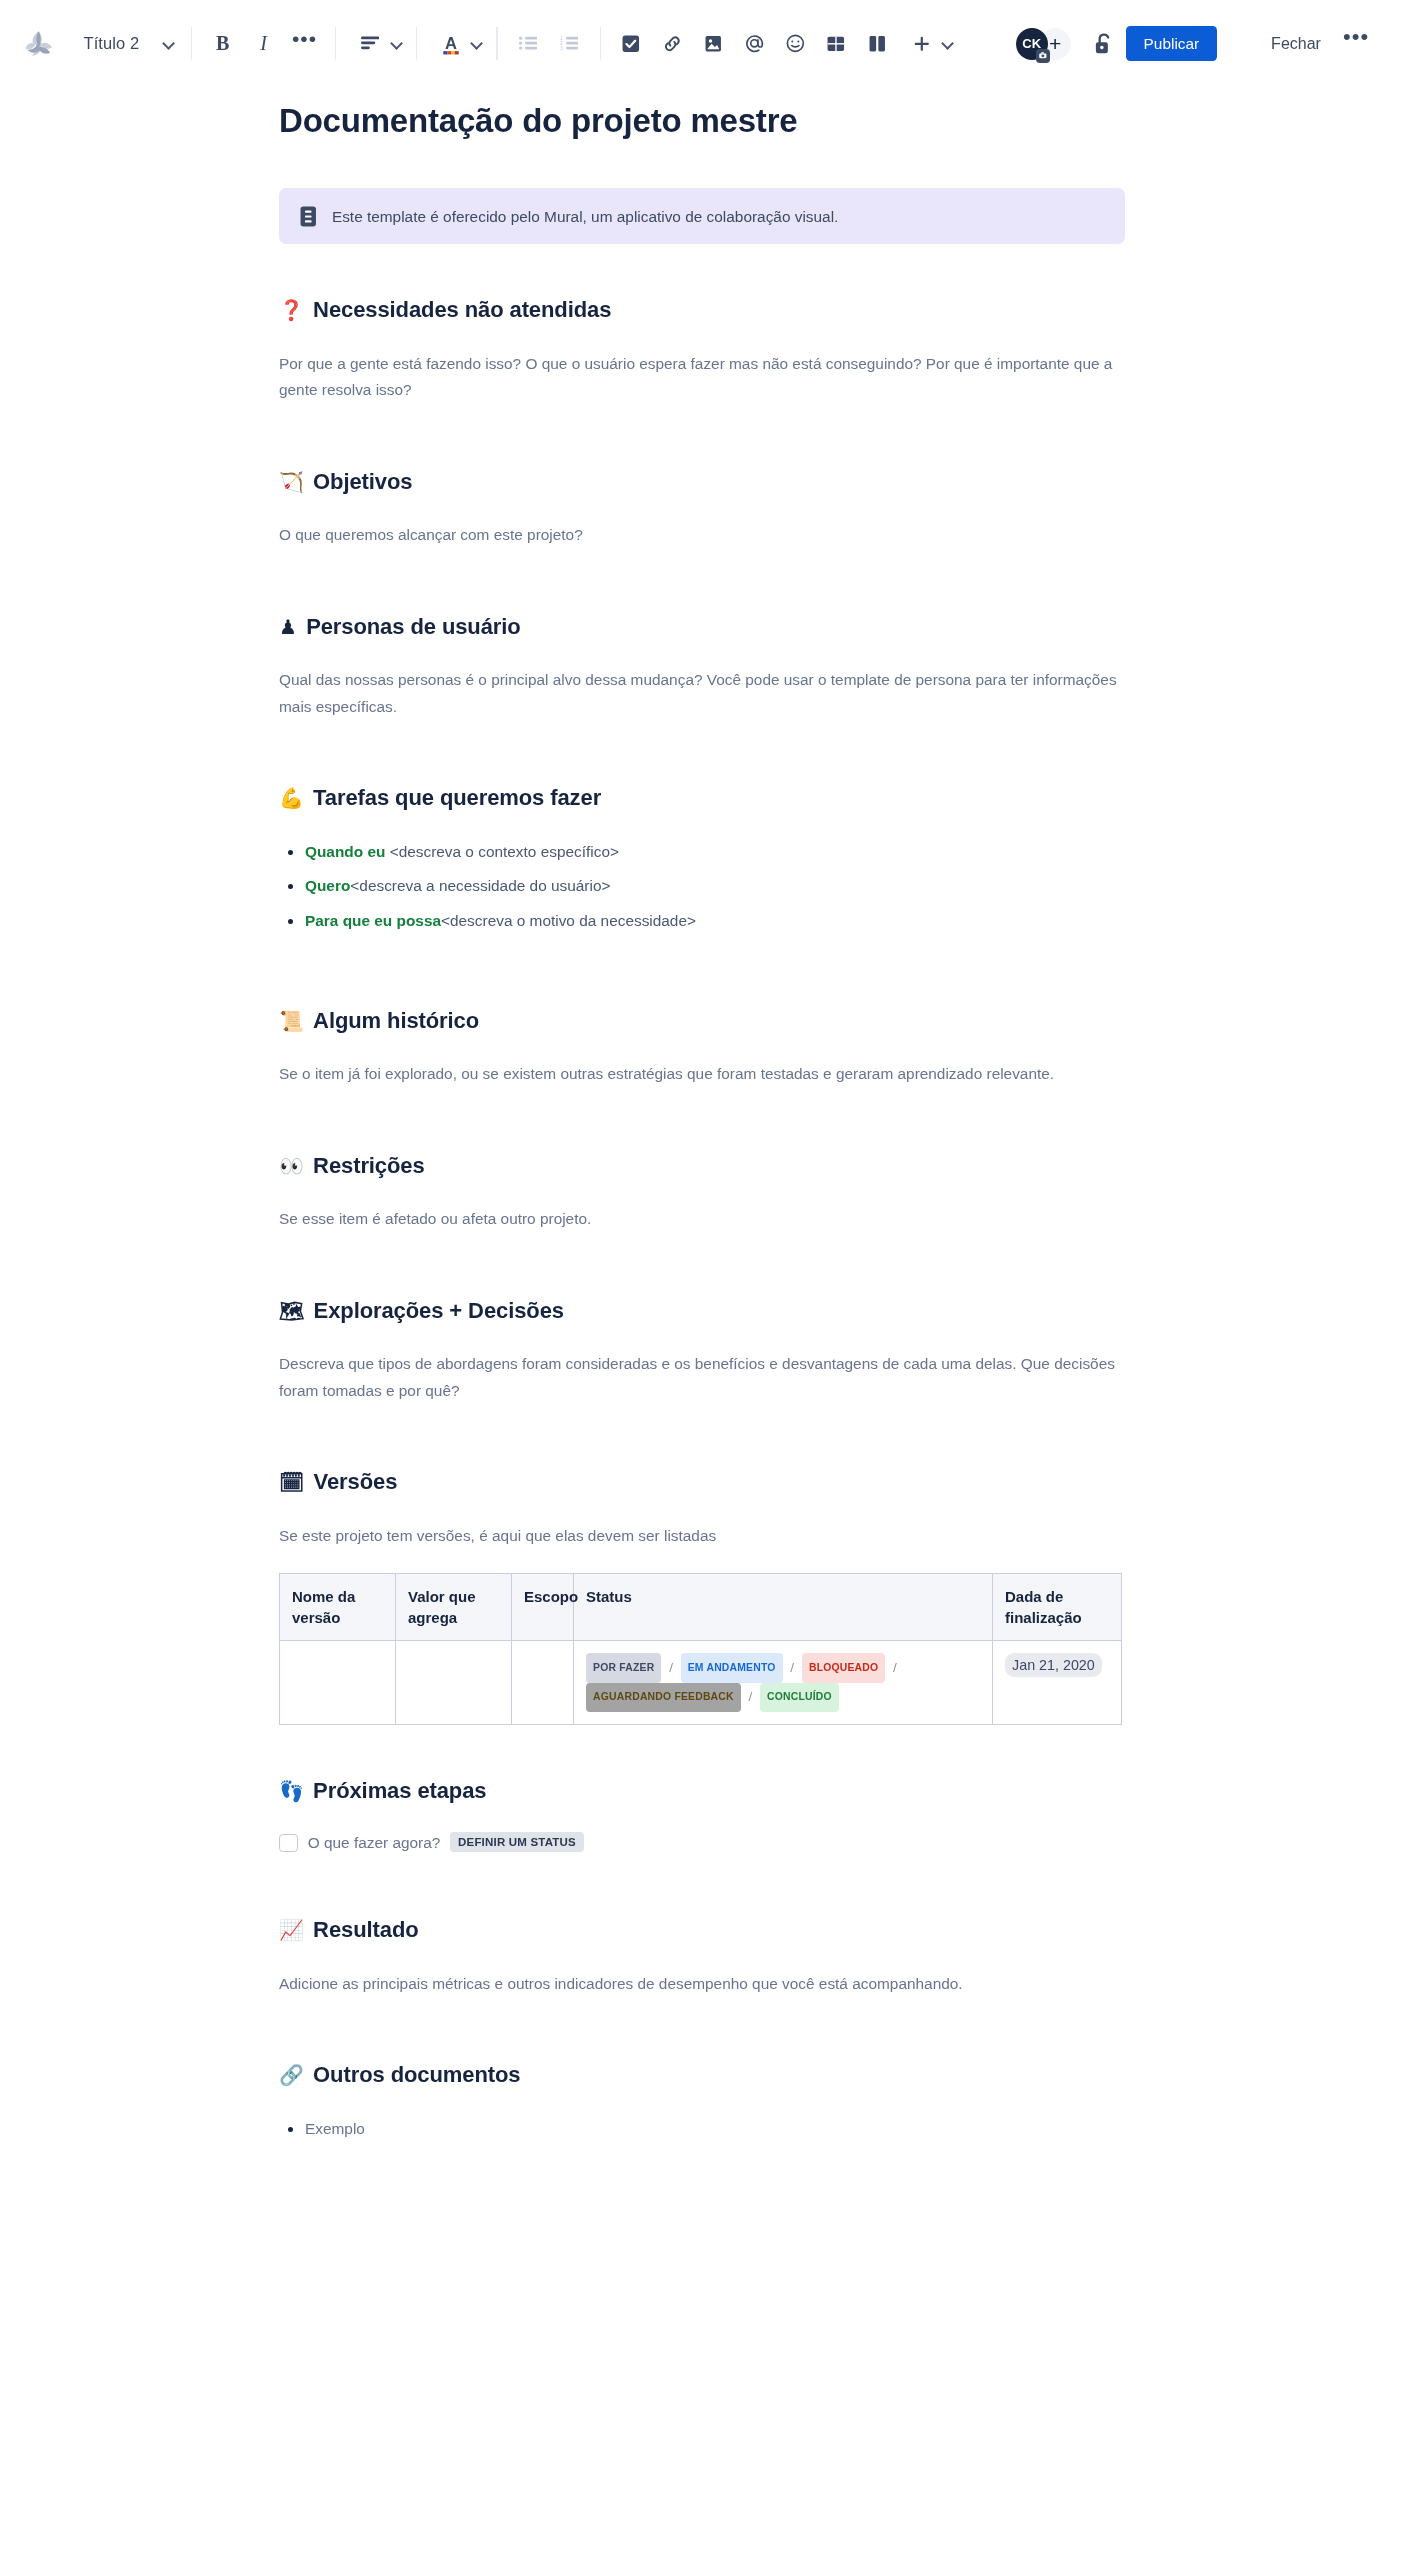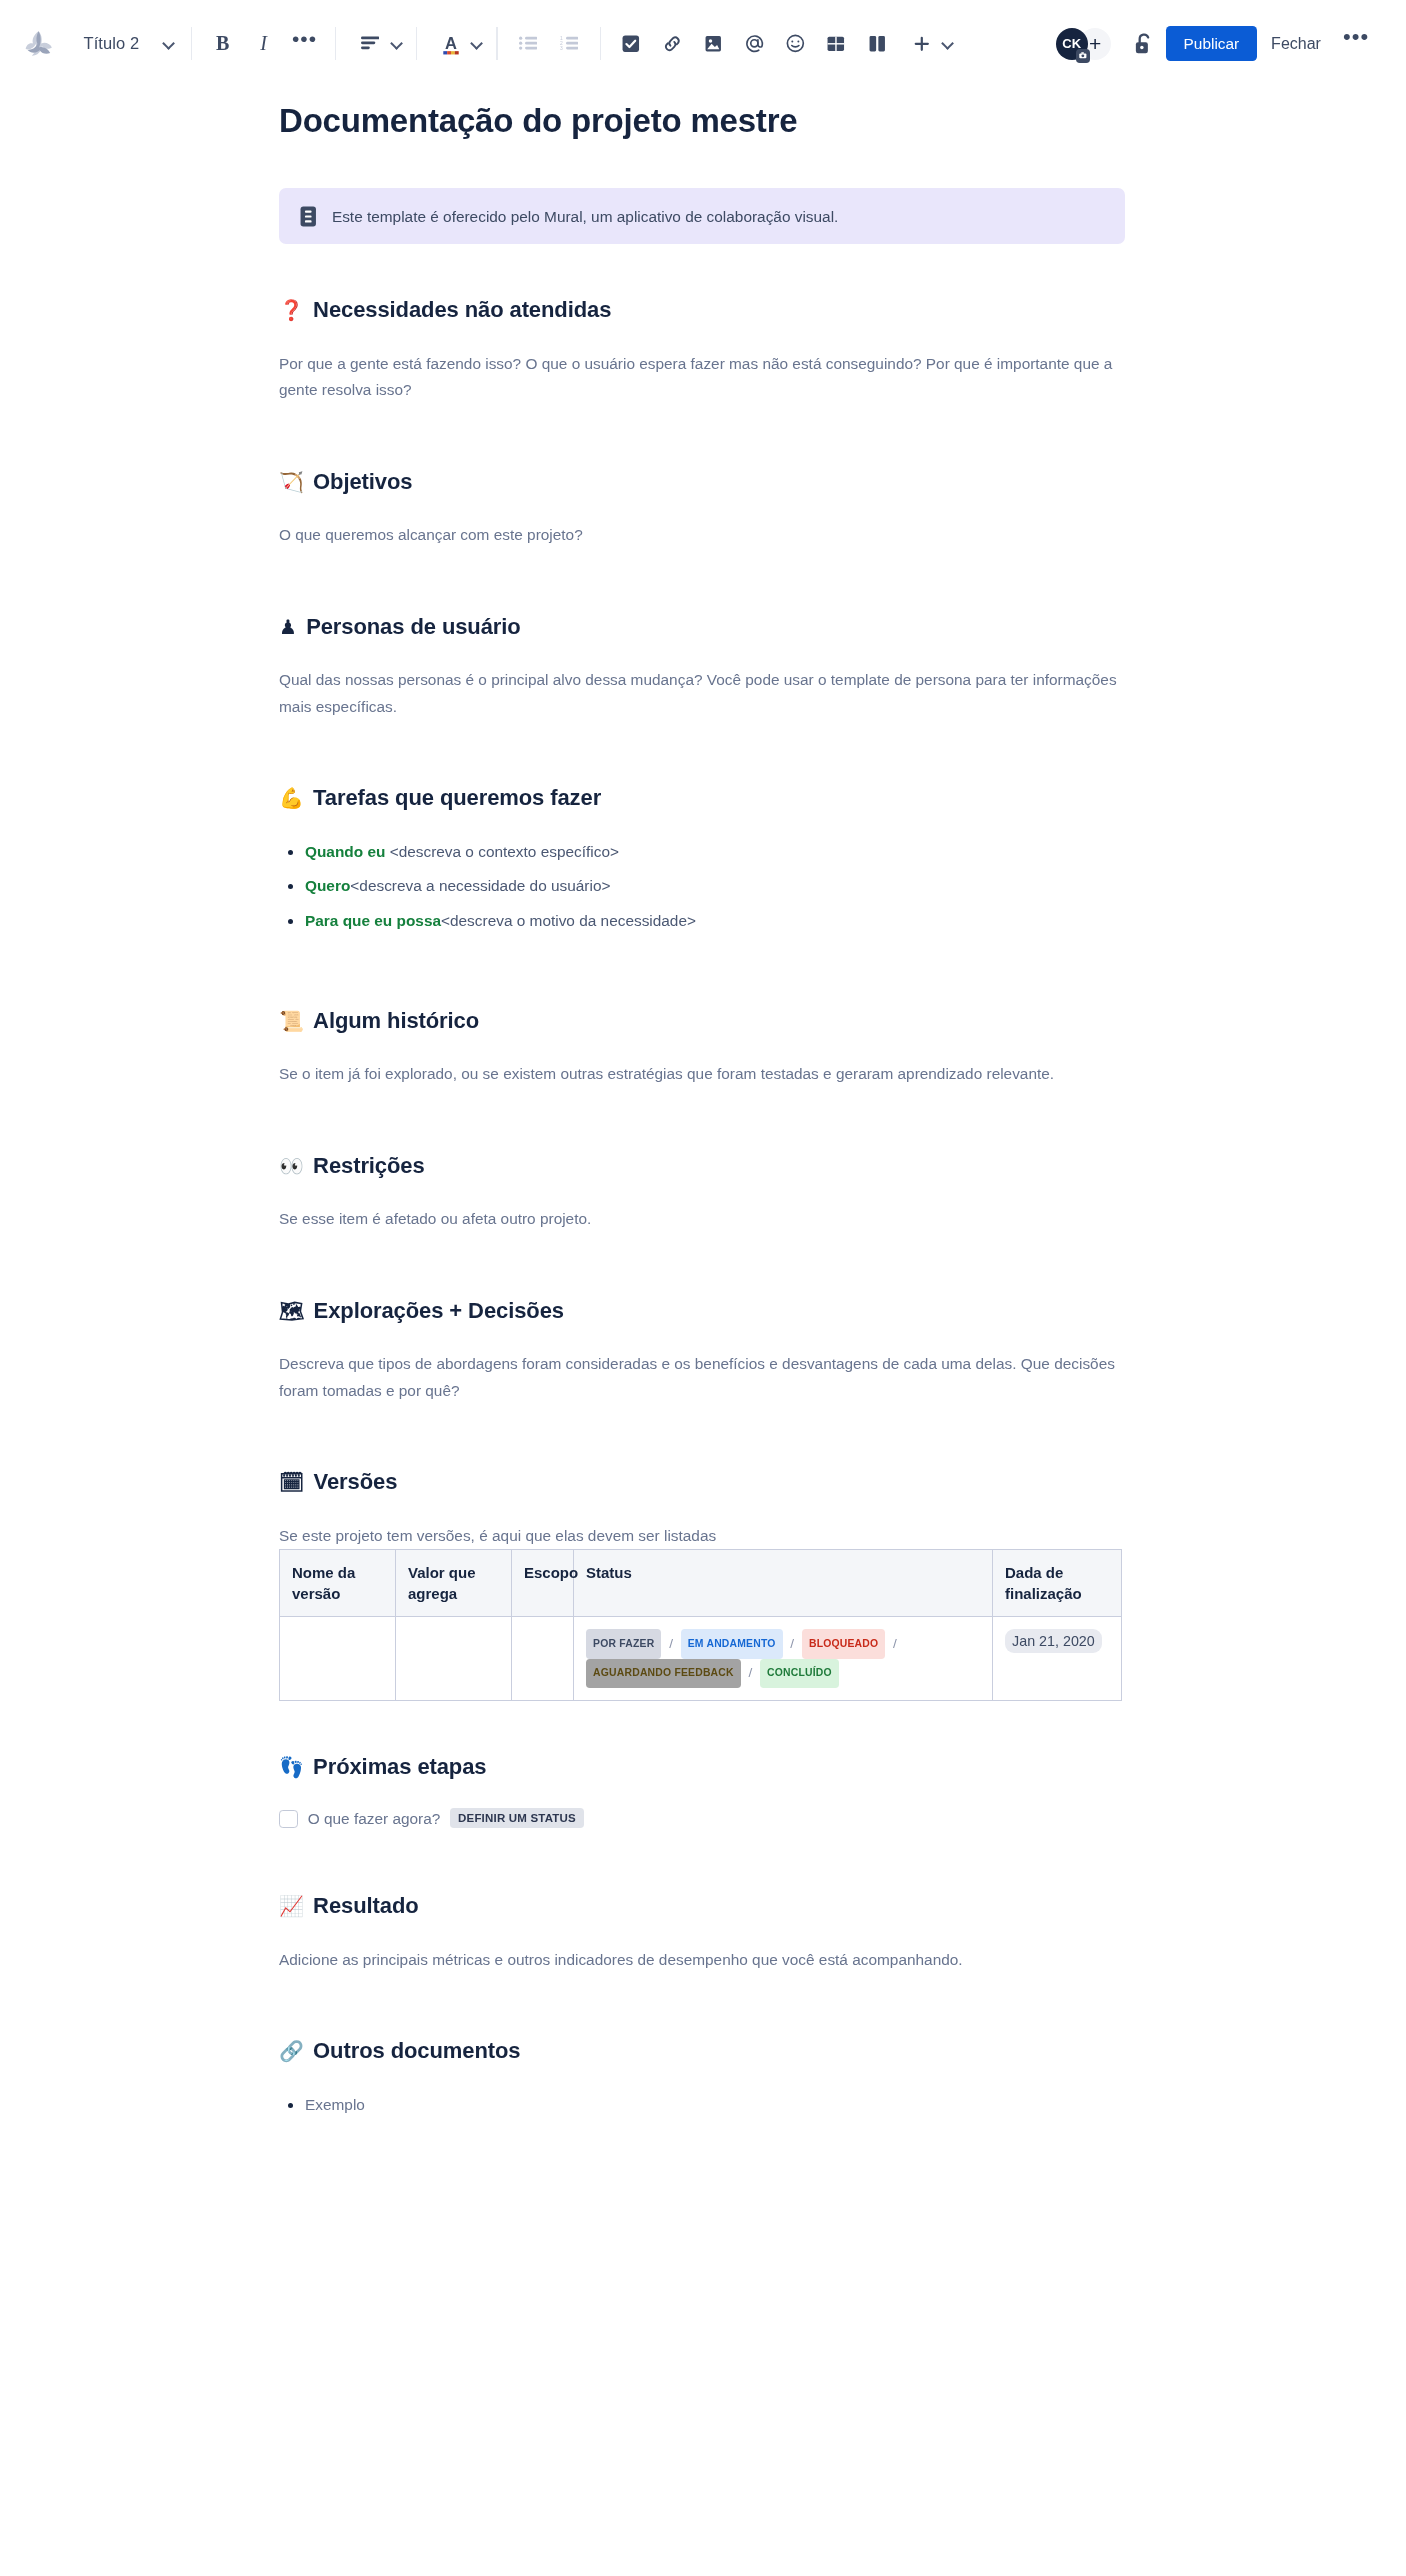--- a/index.html
+++ b/index.html
@@ -114,20 +114,21 @@
     border-radius: 4.4px;
     cursor: pointer;
     white-space: nowrap;
   }
   .close-btn {
     color: #3d4a63;
     font-size: 16px;
     padding: 7.7px 14.3px;
     cursor: pointer;
     white-space: nowrap;
+    margin-left: 40px;
   }
   .more-btn {
     color: #3d4a63;
     font-size: 22px;
     letter-spacing: 1.1px;
     padding: 0 7.7px 12px 7.7px;
     line-height: .4;
     cursor: pointer;
     display: flex; align-items: center;
   }
@@ -211,20 +212,21 @@
     background: #16243f;
   }
   ul.bullets li b { font-weight: 700; color: #15803d; }
   ul.bullets li span.plain { color: #4b5873; }
   ul.bullets.light li { color: #68748f; }
   ul.bullets.light li::before { background: #16243f; }
 
   
   table.versions {
     border-collapse: collapse;
+    margin-top: 24px;
     table-layout: fixed;
     width: 842px;
   }
   table.versions th, table.versions td {
     border: 1.1px solid #c9cede;
     vertical-align: top;
     padding: 12px 12px;
   }
   table.versions th {
     background: #f4f6f9;

